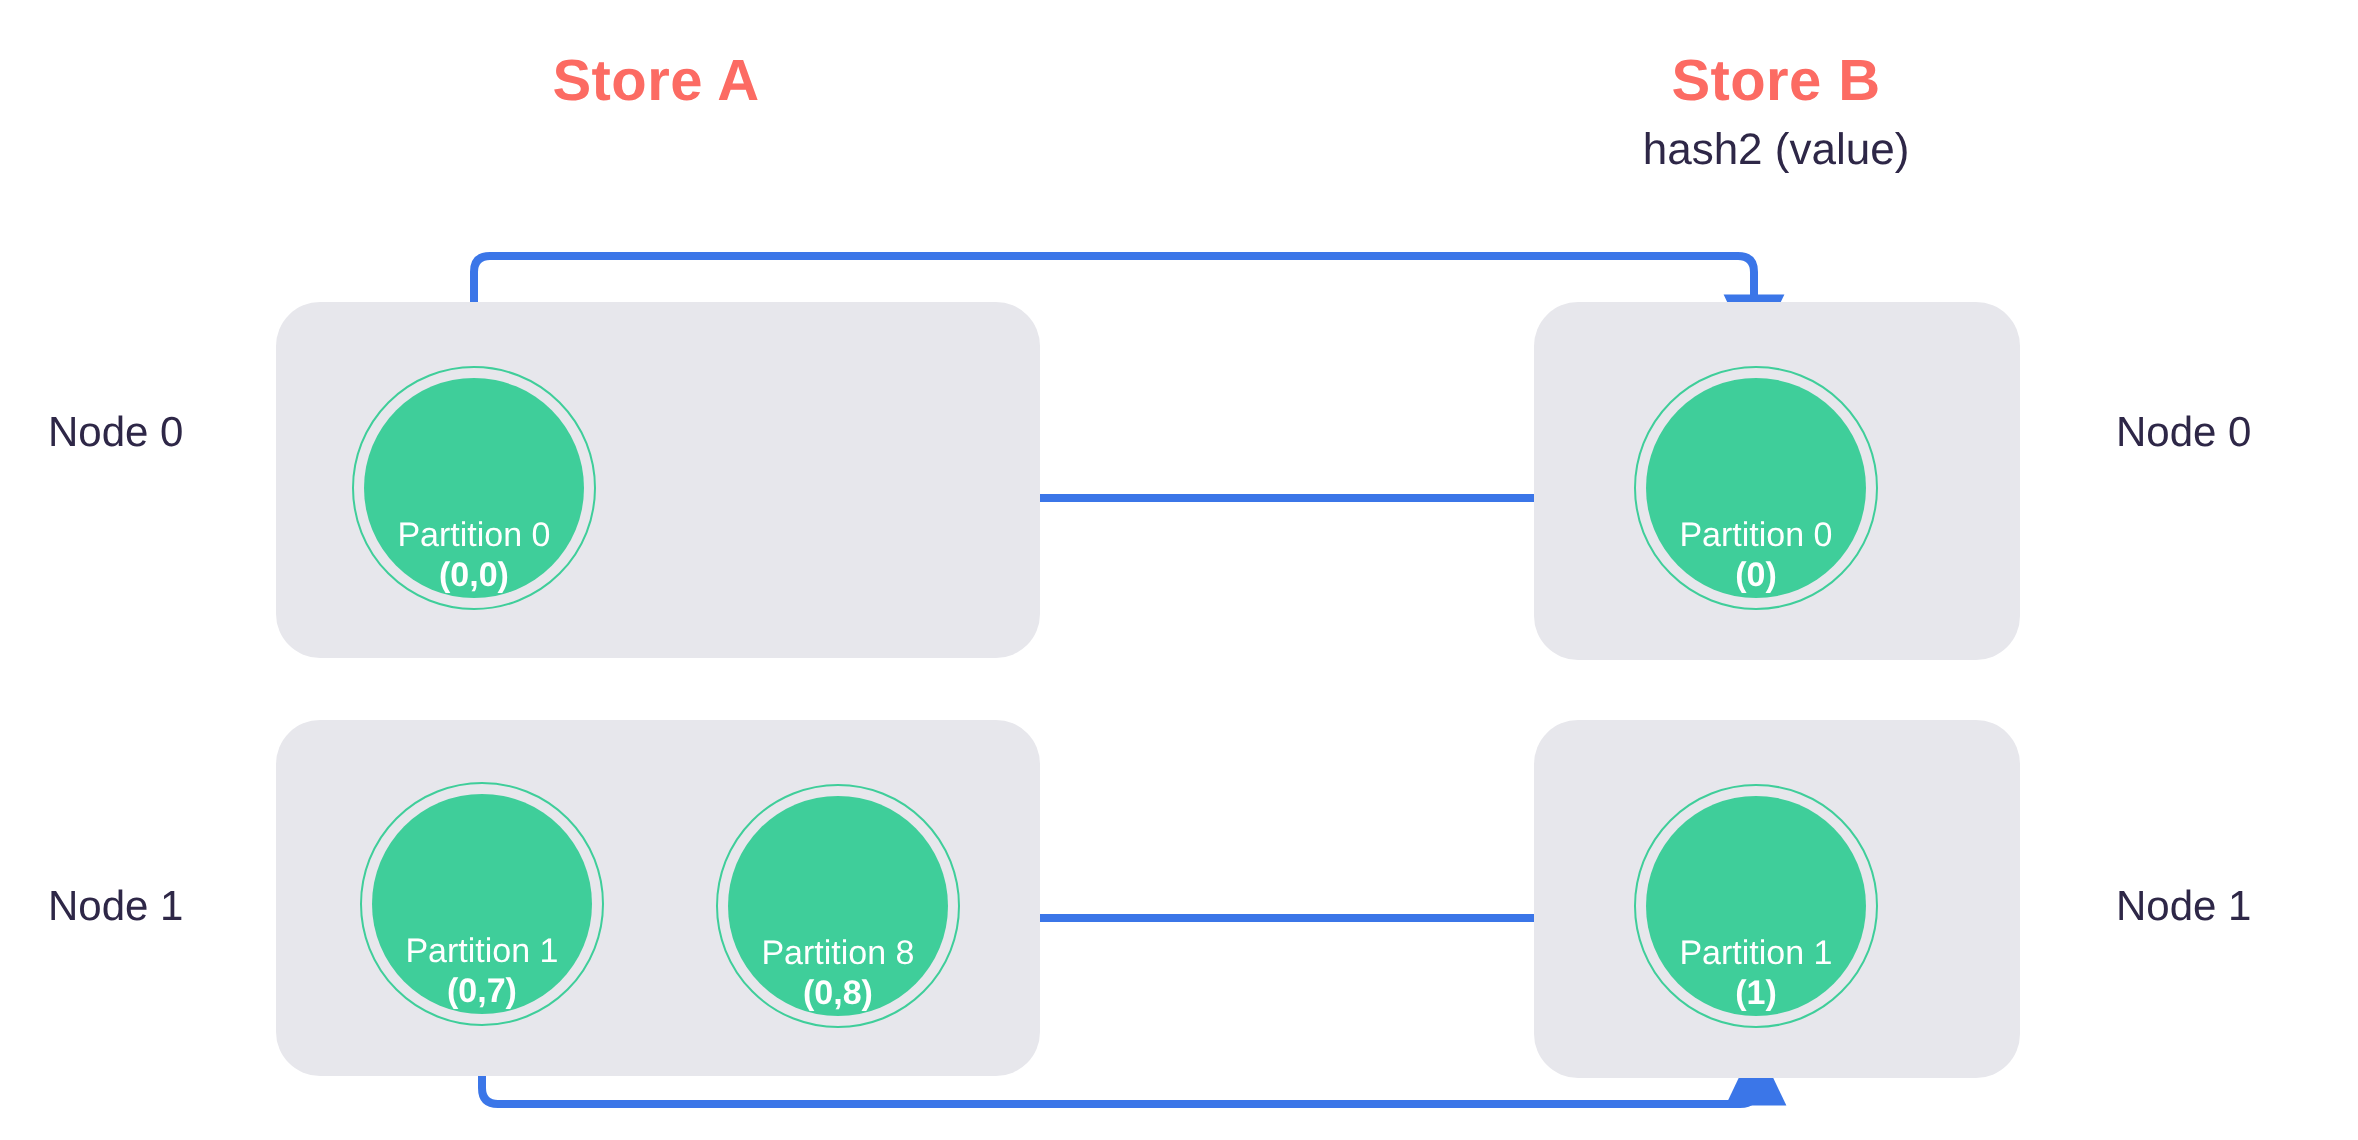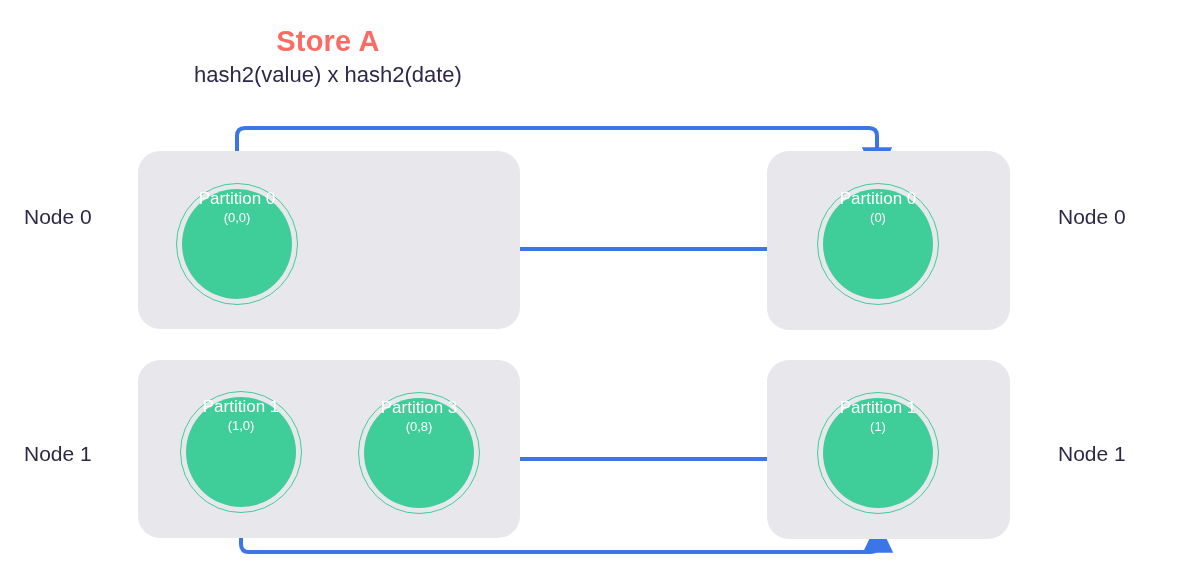--- a/index.html
+++ b/index.html
@@ -84,31 +84,32 @@
     justify-content: center;
   }
   .partition .inner {
     width: 110px;
     height: 110px;
     border-radius: 50%;
     background: #3fce9a;
     display: flex;
     flex-direction: column;
     align-items: center;
-    justify-content: flex-start;
+    justify-content: flex-end;
     color: #ffffff;
     line-height: 1.22;
   }
   .partition .p-name {
     font-size: 17px;
     white-space: nowrap;
   }
   .partition .p-key {
-    font-size: 13px;
-    white-space: nowrap;
+    font-size: 17px;
+    white-space: nowrap;
+    font-weight: bold;
   }
 
   #part-a-0 { left: 176px; top: 183px; }
   #part-a-2 { left: 348px; top: 188px; }
   #part-a-1 { left: 180px; top: 391px; }
   #part-a-3 { left: 358px; top: 392px; }
   #part-b-0 { left: 817px; top: 183px; }
   #part-b-1 { left: 817px; top: 392px; }
 
   
@@ -136,23 +137,26 @@
 
     <path d="M471,249 L810,249" fill="none" stroke="#3b76e8" stroke-width="4" marker-end="url(#ah)"></path>
 
     <path d="M241,514 L241,544 Q241,552 249,552 L870,552 Q878,552 878,544 L878,524" fill="none" stroke="#3b76e8" stroke-width="4" marker-end="url(#ah)"></path>
 
     <path d="M481,459 L810,459" fill="none" stroke="#3b76e8" stroke-width="4" marker-end="url(#ah)"></path>
   </svg>
 
   <div class="store-header" id="header-a">
     <div class="store-title">Store A</div>
-    <div class="store-sub">hash2(value) x hash2(date)</div>
-  </div>
-
+  </div>
+
+  <div class="store-header" id="header-b">
+    <div class="store-title">Store B</div>
+    <div class="store-sub">hash2 (value)</div>
+  </div>
 
   <div class="node-label" id="node-label-left-0">Node 0</div>
   <div class="node-label" id="node-label-left-1">Node 1</div>
   <div class="node-label" id="node-label-right-0">Node 0</div>
   <div class="node-label" id="node-label-right-1">Node 1</div>
 
   <div class="panel" id="panel-a-0"></div>
   <div class="panel" id="panel-a-1"></div>
   <div class="panel" id="panel-b-0"></div>
   <div class="panel" id="panel-b-1"></div>
@@ -161,27 +165,27 @@
     <div class="inner">
       <div class="p-name">Partition 0</div>
       <div class="p-key">(0,0)</div>
     </div>
   </div>
 
 
   <div class="partition" id="part-a-1">
     <div class="inner">
       <div class="p-name">Partition 1</div>
-      <div class="p-key">(1,0)</div>
+      <div class="p-key">(0,7)</div>
     </div>
   </div>
 
   <div class="partition" id="part-a-3">
     <div class="inner">
-      <div class="p-name">Partition 3</div>
+      <div class="p-name">Partition 8</div>
       <div class="p-key">(0,8)</div>
     </div>
   </div>
 
   <div class="partition" id="part-b-0">
     <div class="inner">
       <div class="p-name">Partition 0</div>
       <div class="p-key">(0)</div>
     </div>
   </div>

